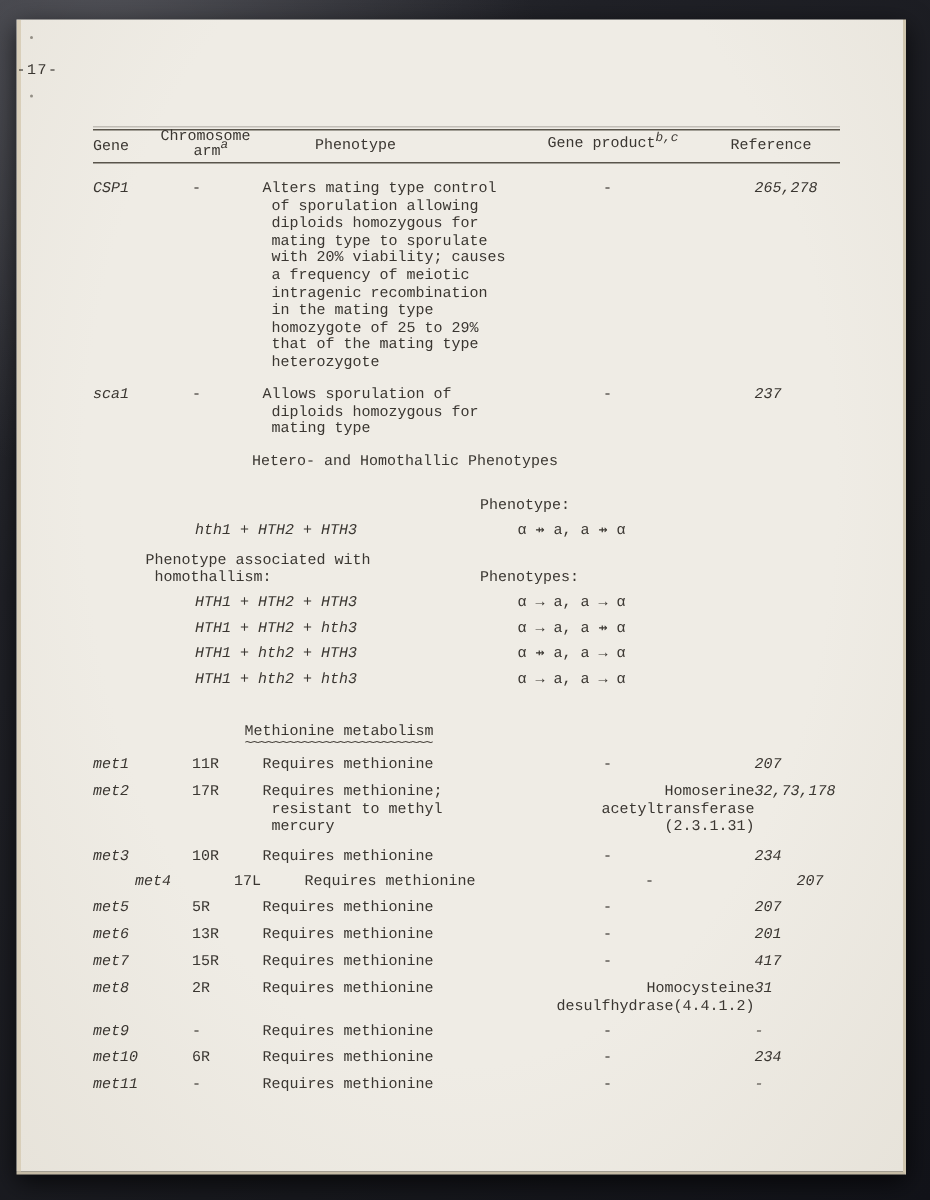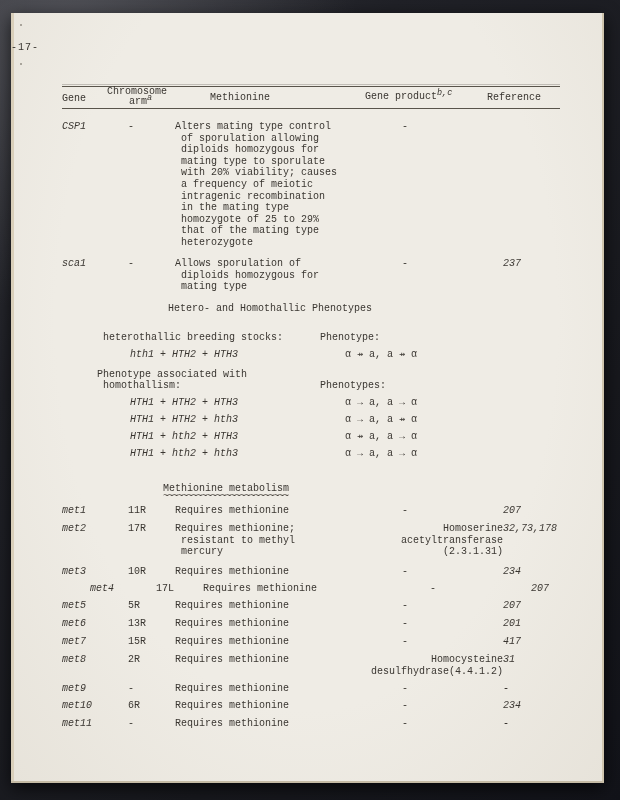--- a/index.html
+++ b/index.html
@@ -52,54 +52,54 @@
   <div class="speck" style="left:9px;top:50px;"></div>
 
   <div class="page-num">-17-</div>
 
   <div class="rule double" style="top:73px;"></div>
   <div class="rule" style="top:95px;"></div>
 
   <span class="abs" style="left:51px;top:80px;">Gene</span>
   <span class="abs" style="left:96px;top:73px;">Chromosome</span>
   <span class="abs" style="left:118px;top:83px;"><span>arm</span><sup>a</sup></span>
-  <span class="abs" style="left:199px;top:79px;">Methionine</span>
+  <span class="abs" style="left:199px;top:79px;">Phenotype</span>
   <span class="abs" style="left:354px;top:78px;"><span>Gene product</span><sup>b,c</sup></span>
   <span class="abs" style="left:476px;top:79px;">Reference</span>
 
   <div class="trow" style="top:108px;">
     <span class="cell it">CSP1</span>
     <span class="cell">-</span>
     <span class="cell">Alters mating type control
  of sporulation allowing
  diploids homozygous for
  mating type to sporulate
  with 20% viability; causes
  a frequency of meiotic
  intragenic recombination
  in the mating type
  homozygote of 25 to 29%
  that of the mating type
  heterozygote</span>
     <span class="cell prod">-</span>
+    <span class="cell it">265,278</span>
   </div>
 
   <div class="trow" style="top:245px;">
     <span class="cell it">sca1</span>
     <span class="cell">-</span>
     <span class="cell">Allows sporulation of
  diploids homozygous for
  mating type</span>
     <span class="cell prod">-</span>
     <span class="cell it">237</span>
   </div>
 
   <span class="sec-title" style="left:157px;top:290px;">Hetero- and Homothallic Phenotypes</span>
 
-  <span class="abs" style="left:86px;top:319px;"> heterothallic breeding stocks:</span>
   <span class="abs" style="left:309px;top:319px;">Phenotype:</span>
 
   <span class="abs it" style="left:119px;top:336px;">hth1 + HTH2 + HTH3</span>
   <span class="abs pheno-val" style="left:334px;top:336px;">α ⇸ a, a ⇸ α</span>
 
   <span class="abs" style="left:86px;top:356px;">Phenotype associated with</span>
   <span class="abs" style="left:86px;top:367px;"> homothallism:</span>
   <span class="abs" style="left:309px;top:367px;">Phenotypes:</span>
 
   <span class="abs it" style="left:119px;top:384px;">HTH1 + HTH2 + HTH3</span>

